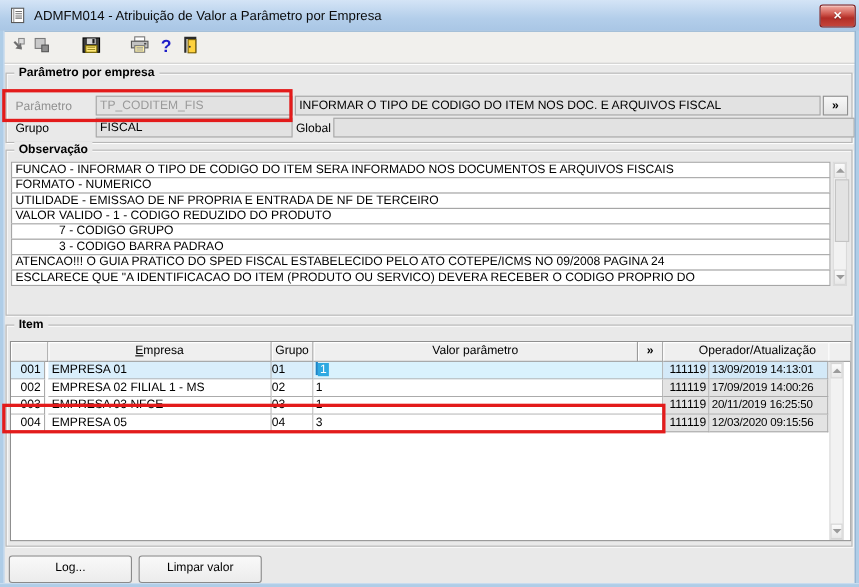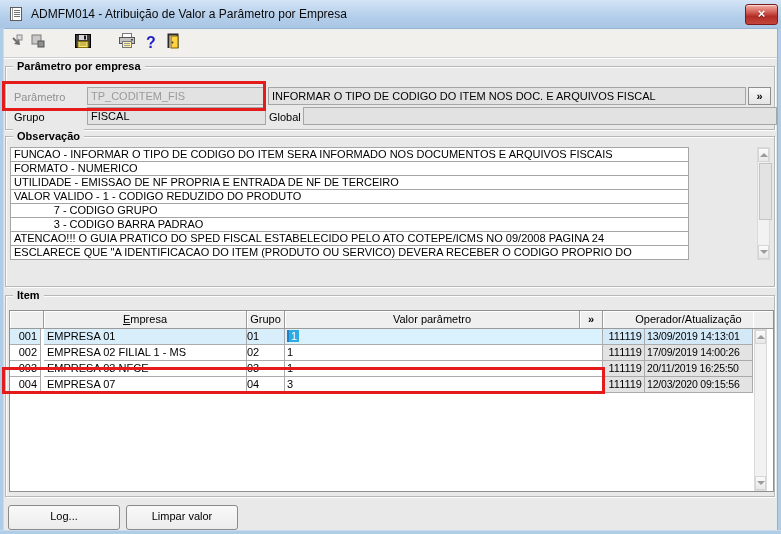--- a/index.html
+++ b/index.html
@@ -41,21 +41,21 @@
 
   .lbl{font-size:11px;line-height:14px;white-space:nowrap}
   .lbl-dim{color:#909090}
   .field{background:#E2E2E2;border:1px solid #A6A6A6;font-size:11px;line-height:16px;
     padding:0 3px;white-space:nowrap;overflow:hidden}
   .field-dim{color:#9a9a9a}
   .mini-btn{background:linear-gradient(#F7F7F7,#E4E4E4);border:1px solid #8F8F8F;
     font-size:11px;font-weight:bold;text-align:center;line-height:16px;cursor:default}
 
   
-  .obs-row{left:4px;width:679px;height:15px;background:#fff;border:1px solid #A6A6A6;
+  .obs-row{left:4px;width:745px;height:15px;background:#fff;border:1px solid #A6A6A6;
     font-size:11px;line-height:13px;padding:0 3px;white-space:pre;overflow:hidden;box-sizing:border-box}
 
   
   .sbar{background:#F2F2F2;border:1px solid #DADADA;box-sizing:border-box}
   .sb-btn{position:absolute;left:0;width:100%;height:14px;background:linear-gradient(#FBFBFB,#E8E8E8);
     border:1px solid #D5D5D5;box-sizing:border-box;display:flex;align-items:center;justify-content:center}
   .sb-arrow{width:0;height:0;border-left:4px solid transparent;border-right:4px solid transparent}
   .sb-arrow.up{border-bottom:4px solid #9B9B9B}
   .sb-arrow.down{border-top:4px solid #9B9B9B}
   .sb-thumb{position:absolute;left:1px;width:11px;background:#E3E3E3;border:1px solid #C4C4C4}
@@ -236,21 +236,21 @@
       <div class="td c-num">003</div>
       <div class="td c-emp">EMPRESA 03 NFCE</div>
       <div class="td c-grp">03</div>
       <div class="td c-val">1</div>
       <div class="td c-oper">111119</div>
       <div class="td c-atu">20/11/2019 16:25:50</div>
     </div>
 
     <div class="tr" style="top:66px">
       <div class="td c-num">004</div>
-      <div class="td c-emp">EMPRESA 07</div>
+      <div class="td c-emp">EMPRESA 05</div>
       <div class="td c-grp">04</div>
       <div class="td c-val">3</div>
       <div class="td c-oper">111119</div>
       <div class="td c-atu">12/03/2020 09:15:56</div>
     </div>
 
     <div class="abs sbar" style="left:744px;top:18px;width:13px;height:162px">
       <div class="sb-btn" style="top:0">
           <span class="sb-arrow up"></span>
         </div>

